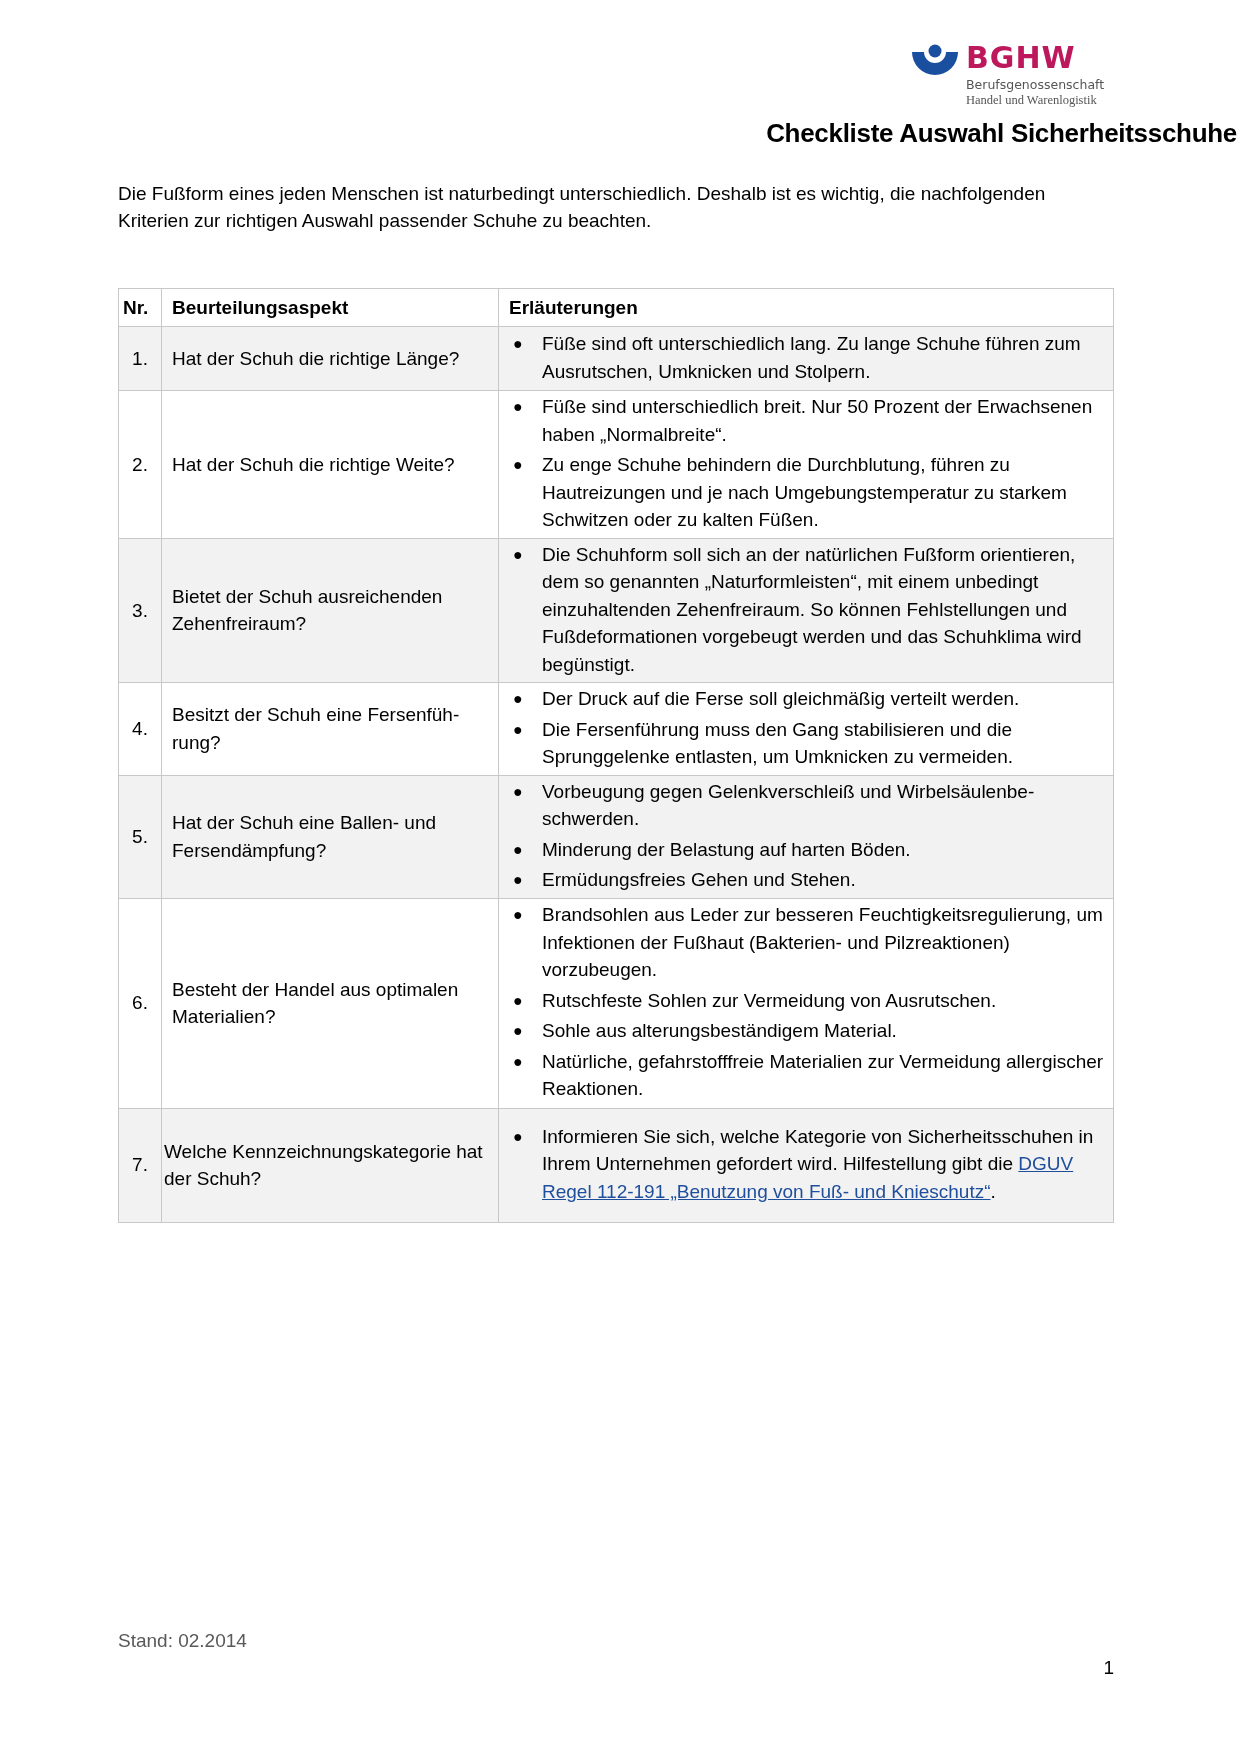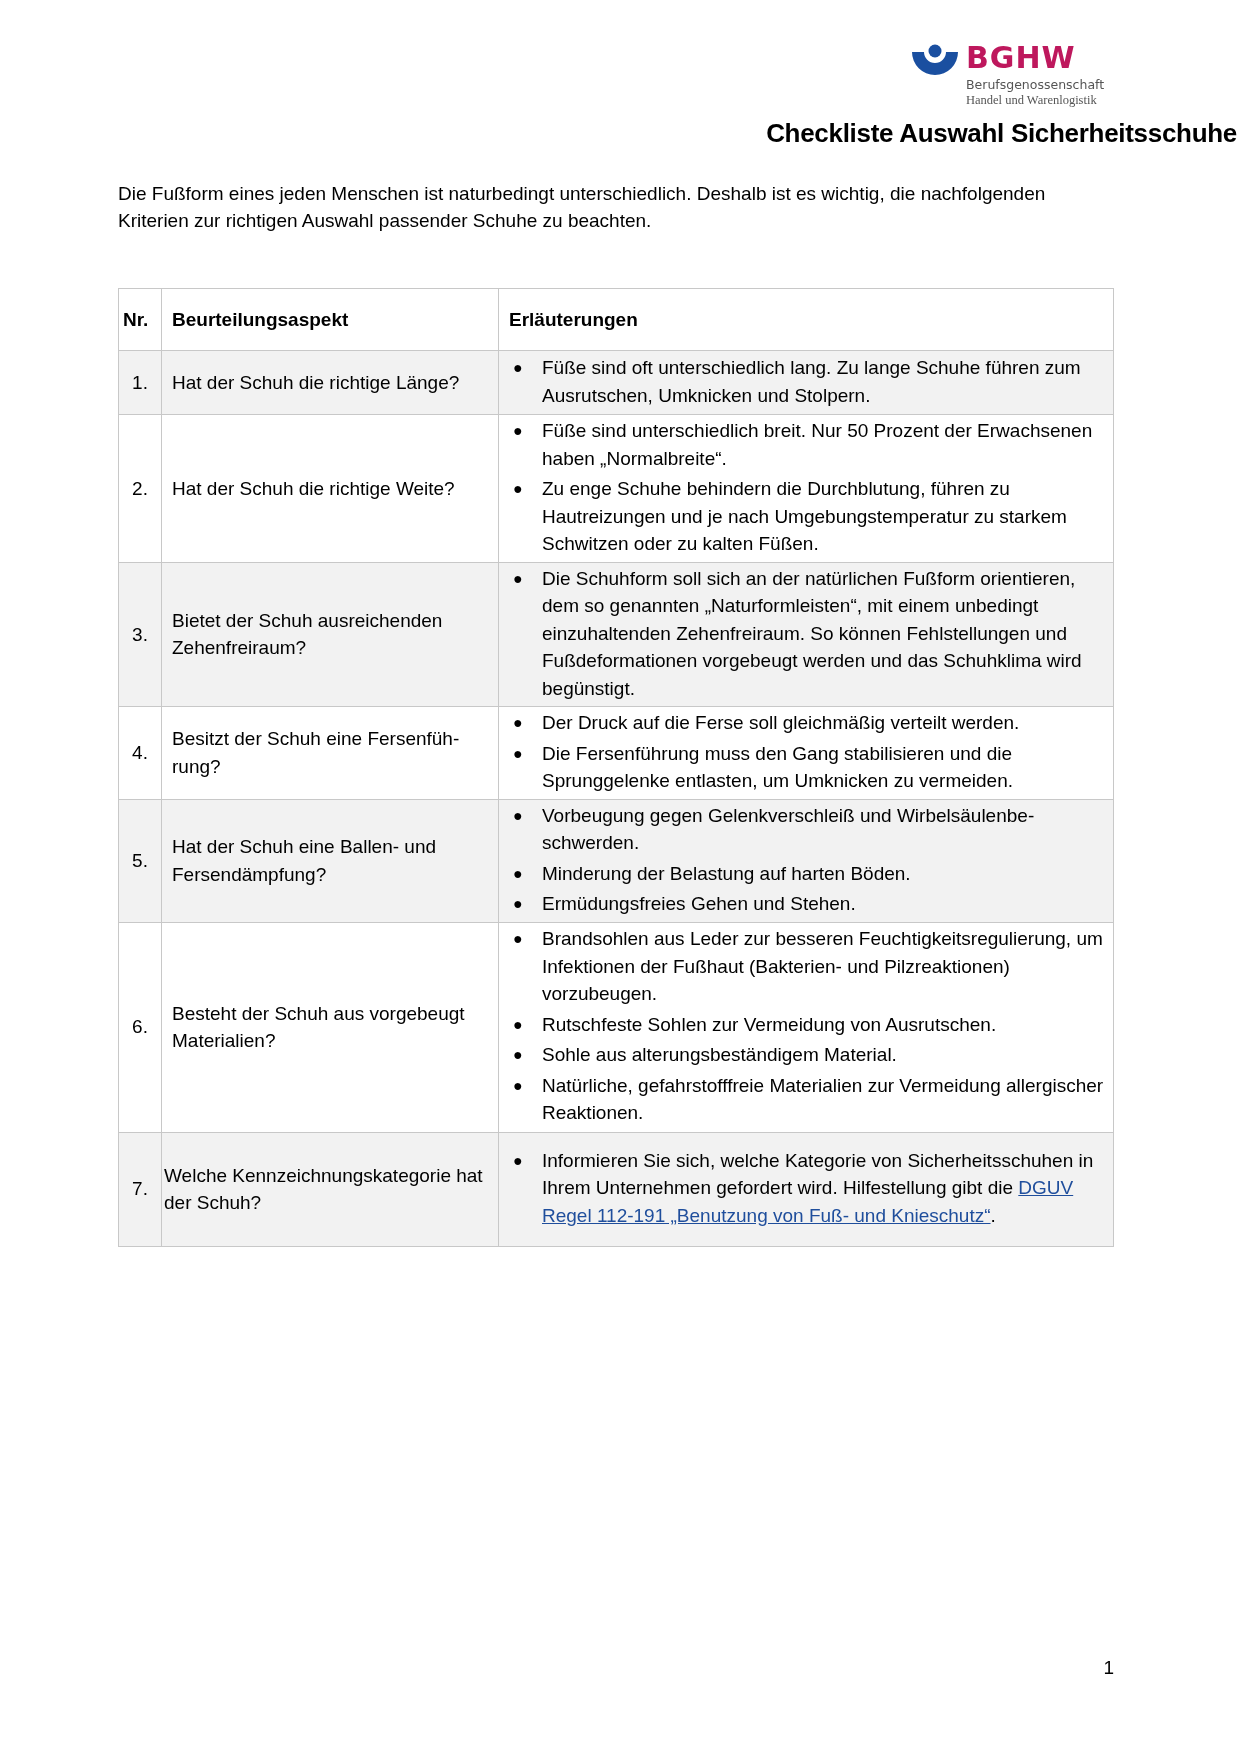--- a/index.html
+++ b/index.html
@@ -34,21 +34,21 @@
     }
 
     table.checklist {
       position: absolute; left: 118px; top: 288px; width: 996px;
       border-collapse: collapse; font-size: 19px; line-height: 27.5px;
     }
     table.checklist th, table.checklist td {
       border: 1.5px solid #c8c8c8; vertical-align: middle;
     }
     table.checklist th {
-      text-align: left; font-weight: bold; height: 29px; padding: 16px 10px;
+      text-align: left; font-weight: bold; height: 29px; padding: 4px 10px;
       background: #ffffff;
     }
     table.checklist th.col-nr { padding: 0 4px; }
     .col-nr { width: 34px; text-align: center; }
     .col-aspect { width: 316px; }
     td.nr { text-align: center; padding: 0 4px; }
     td.aspect { padding: 9px 10px; }
     td.aspect.tight { padding-left: 2px; }
     td.expl { padding: 2px 4px 4px 10px; }
     tr.shaded td { background: #f2f2f2; }
@@ -144,21 +144,21 @@
         <ul class="bullets">
           <li><span class="bullet">●</span><span>Vorbeugung gegen Gelenkverschleiß und Wirbelsäulenbe­schwerden.</span></li>
           <li><span class="bullet">●</span><span>Minderung der Belastung auf harten Böden.</span></li>
           <li><span class="bullet">●</span><span>Ermüdungsfreies Gehen und Stehen.</span></li>
         </ul>
       </td>
     </tr>
 
     <tr style="height:210px;">
       <td class="nr">6.</td>
-      <td class="aspect">Besteht der Schuh aus vorgebeugt Materialien?</td>
+      <td class="aspect">Besteht der Handel aus optimalen Materialien?</td>
       <td class="expl">
         <ul class="bullets">
           <li><span class="bullet">●</span><span>Brandsohlen aus Leder zur besseren Feuchtigkeitsregulie­rung, um Infektionen der Fußhaut (Bakterien- und Pilzreaktio­nen) vorzubeugen.</span></li>
           <li><span class="bullet">●</span><span>Rutschfeste Sohlen zur Vermeidung von Ausrutschen.</span></li>
           <li><span class="bullet">●</span><span>Sohle aus alterungsbeständigem Material.</span></li>
           <li><span class="bullet">●</span><span>Natürliche, gefahrstofffreie Materialien zur Vermeidung allergi­scher Reaktionen.</span></li>
         </ul>
       </td>
     </tr>
 
@@ -168,14 +168,15 @@
       <td class="expl">
         <ul class="bullets">
           <li><span class="bullet">●</span><span>Informieren Sie sich, welche Kategorie von Sicherheitsschu­hen in Ihrem Unternehmen gefordert wird. Hilfestellung gibt die </span><a class="doc-link">DGUV Regel 112-191 „Benutzung von Fuß- und Knie­schutz“</a><span>.</span></li>
         </ul>
       </td>
     </tr>
   </tbody>
 </table>
 
 <div class="footer">
+  <div>Stand: 02.2014</div>
   <div class="page-num">1</div>
 </div>
 
 </body></html>

